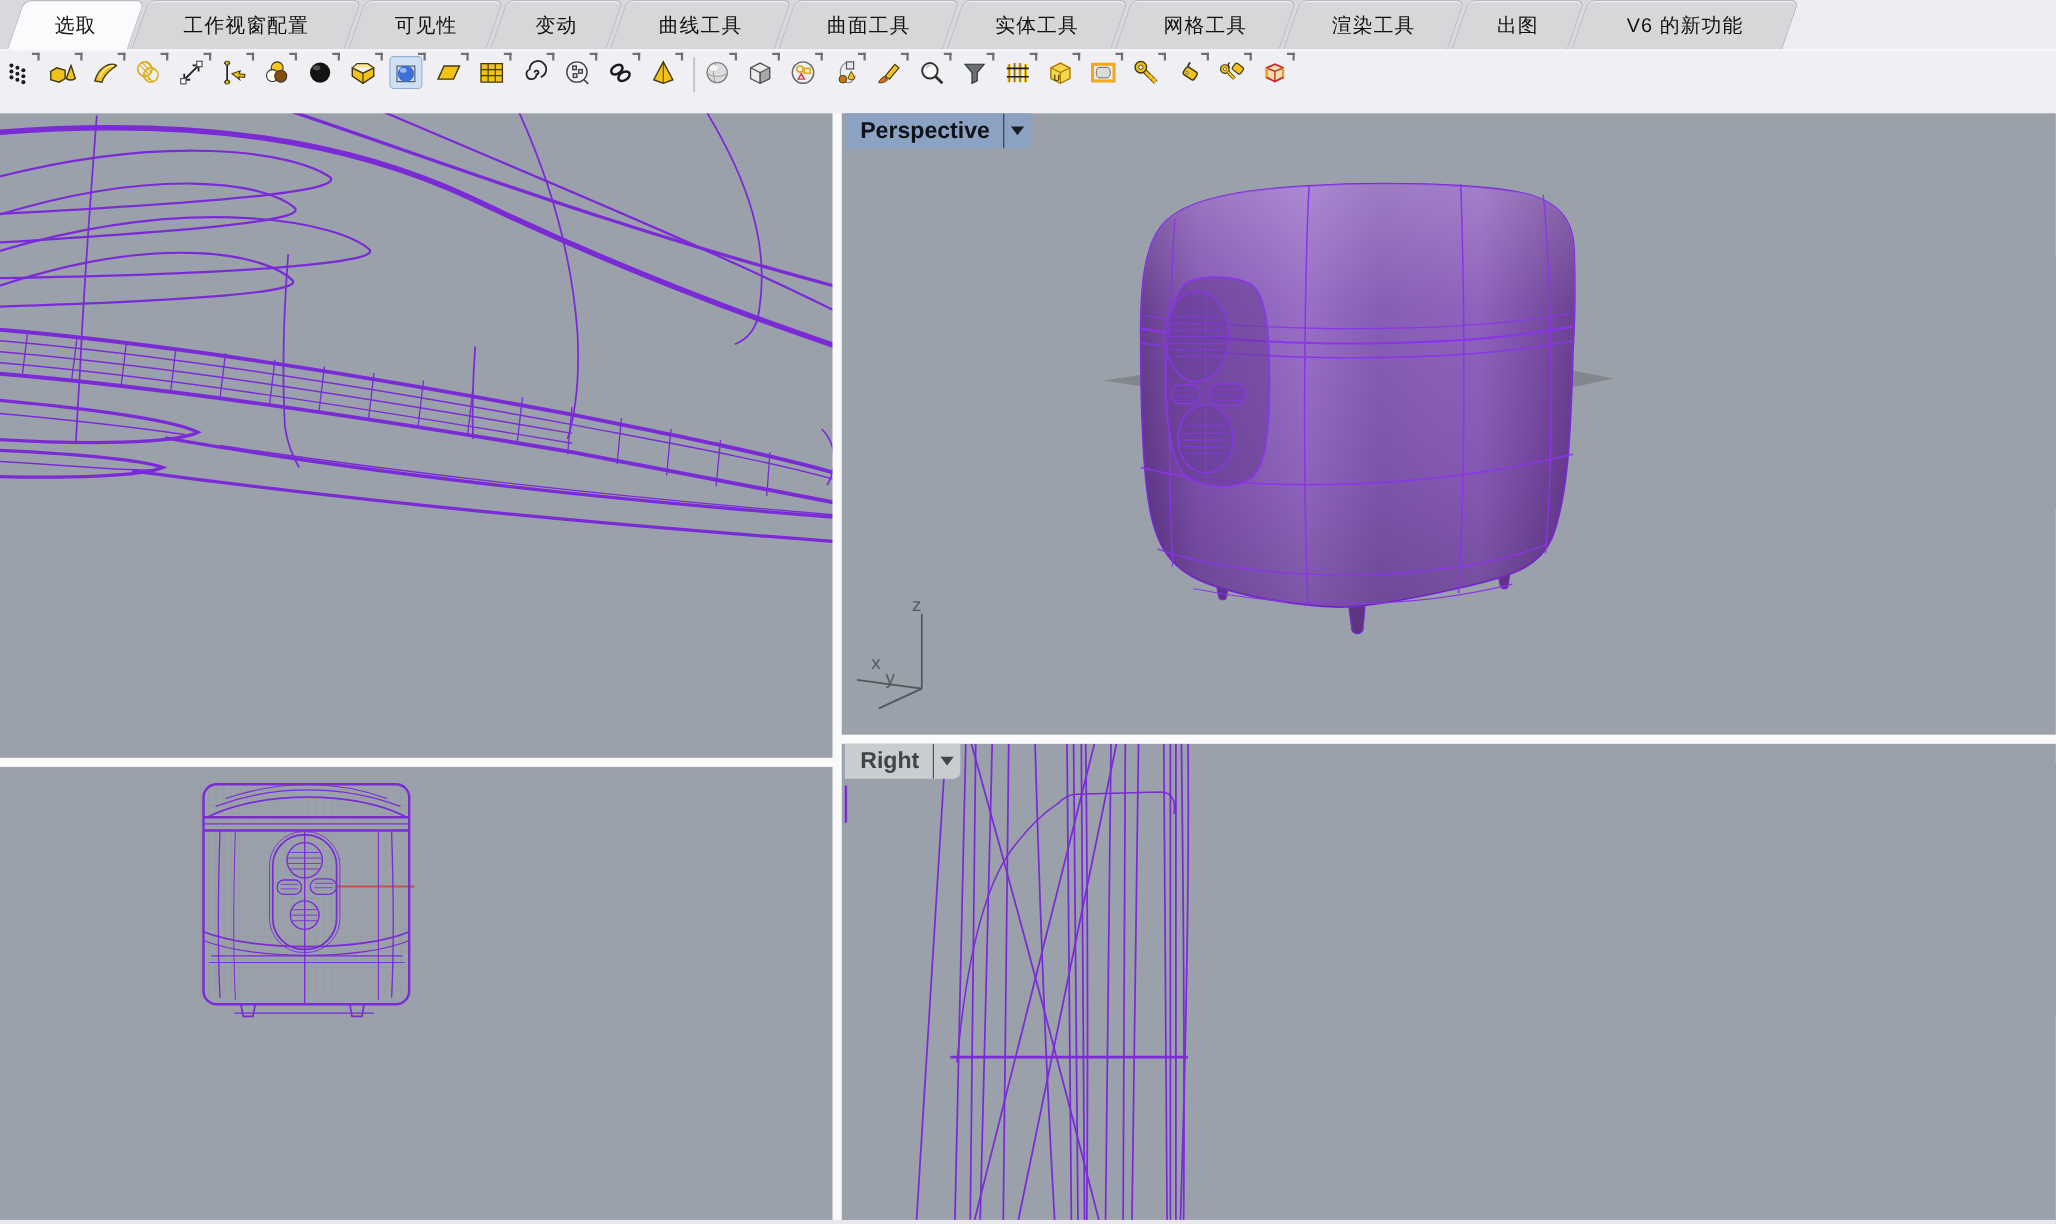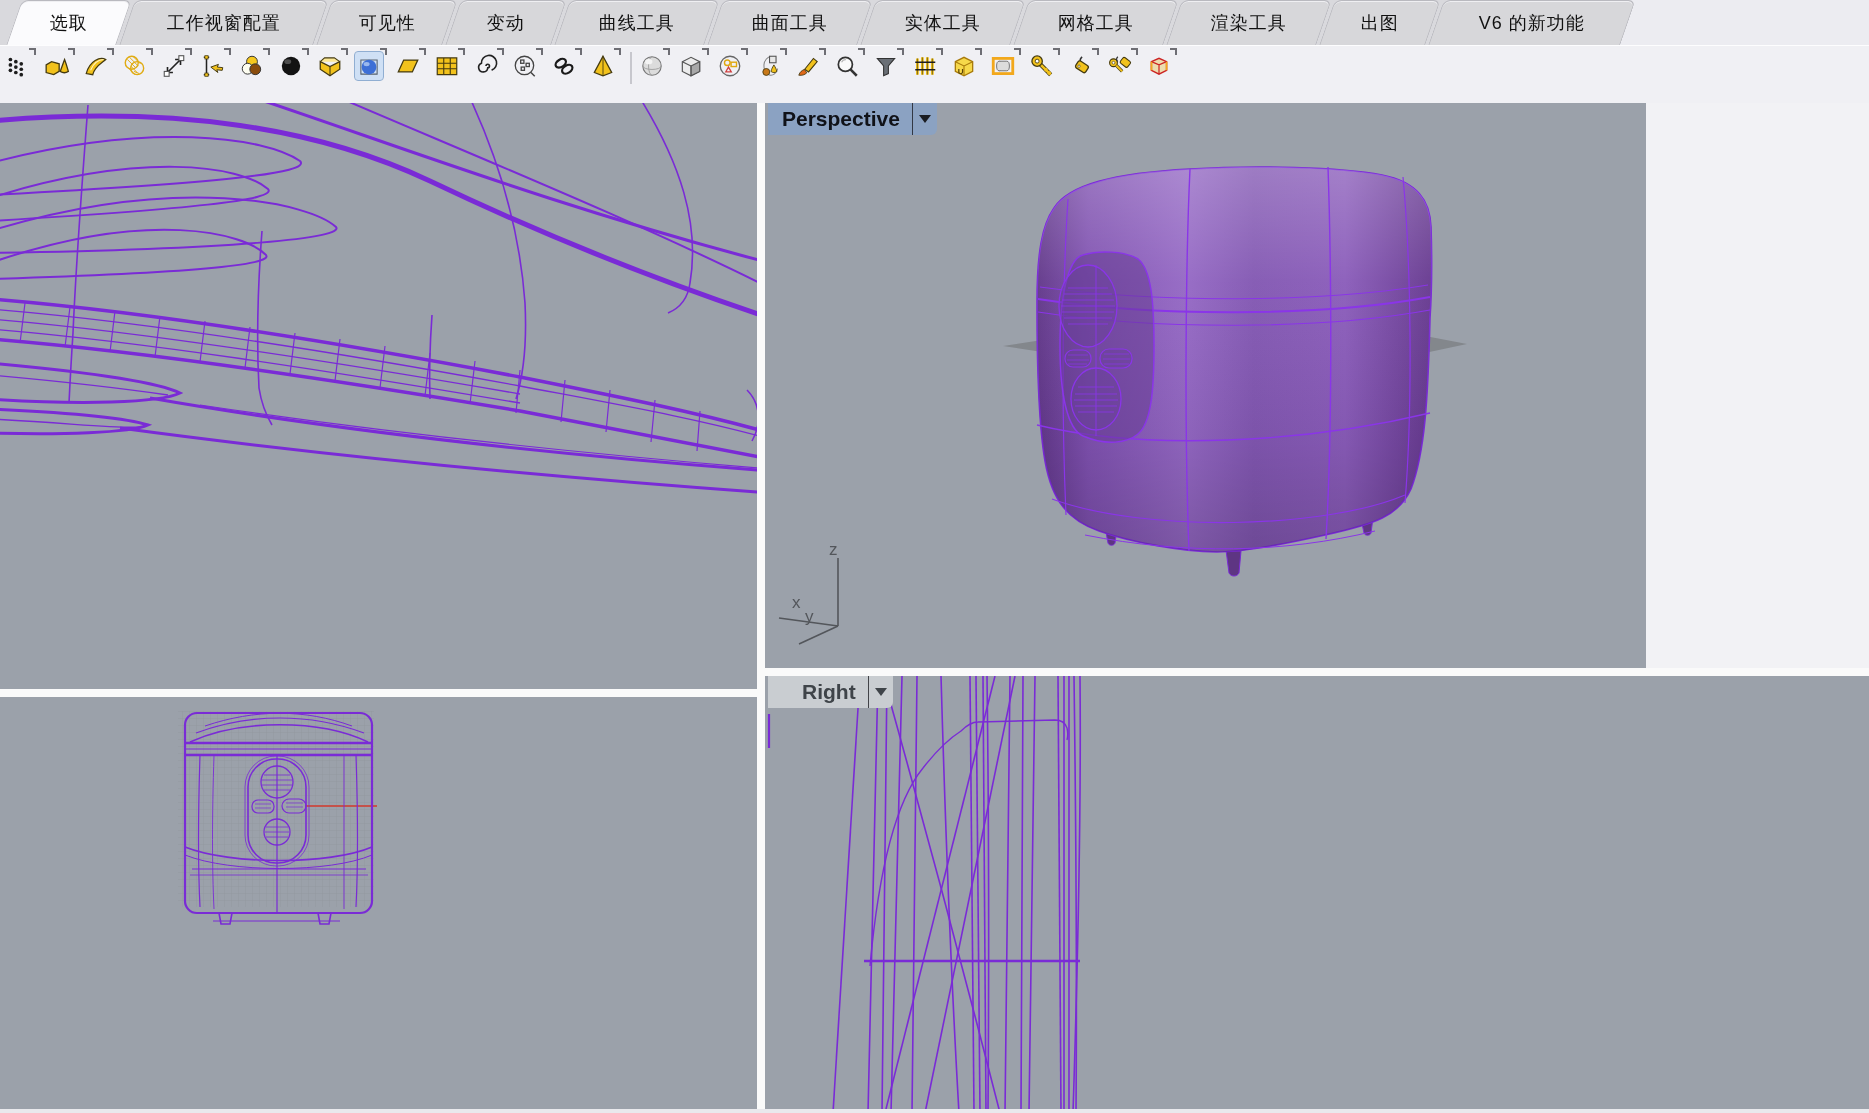--- a/index.html
+++ b/index.html
@@ -57,21 +57,21 @@
     font-weight:bold;font-size:21px;
     border-radius:0 0 6px 0;overflow:hidden;cursor:default;
   }
   .vp-label .lbl-text{display:flex;align-items:center;padding:0 12px 0 14px;}
   .vp-label .lbl-arrow{
     display:flex;align-items:center;justify-content:center;width:24px;
     border-left:1px solid rgba(20,20,25,0.75);
   }
   .tri-down{width:0;height:0;border-left:6px solid transparent;border-right:6px solid transparent;border-top:8px solid #1b1d22;}
   .vp-label.active-label{background:var(--active-label-bg,#8ba2c2);color:#101218;}
-  .vp-label.inactive-label{background:var(--inactive-label-bg,#c9cdd1);color:#3f4449;padding-left:20px;}
+  .vp-label.inactive-label{background:var(--inactive-label-bg,#c9cdd1);color:#3f4449;}
   .vp-label.inactive-label .tri-down{border-top-color:#3f4449;}
   .divider{position:absolute;background:#fafafa;z-index:3;}
   .bottom-strip{position:absolute;left:0;top:1109px;width:1869px;height:4px;background:#e9e9ed;z-index:6;}
 </style>
 </head>
 <body>
 
 <div class="tabbar" id="tabbar">
     <div style="width: 14px;"></div>
     <div class="tab active" style="width: 108px;">
@@ -366,21 +366,21 @@
       <path d="M-10,272 C80,280 140,288 168,292" stroke-width="1.3"></path>
       <path d="M-10,316 C70,320 120,326 140,324" stroke-width="1.3"></path>
       <path d="M150,295 C350,330 560,352 770,368" stroke-width="3"></path>
       <path d="M120,325 C320,352 520,372 770,390" stroke-width="3"></path>
       <path d="M200,302 C400,332 600,352 770,366" stroke-width="1.2"></path>
       <path d="M747,287 C760,300 762,320 752,338" stroke-width="1.5"></path>
     </g>
   </svg>
 </div>
 
-<div class="vp" style="left:765px;top:103px;width:881px;height:565px;text-align:center;">
+<div class="vp" style="left:765px;top:103px;width:1104px;height:565px;text-align:center;">
   <div class="vp-label active-label">
     <span class="lbl-text">Perspective</span>
     <span class="lbl-arrow">
         <span class="tri-down"></span>
       </span>
   </div>
   <svg class="scene" width="1104" height="565" viewBox="0 0 1104 565">
     <defs>
       <linearGradient id="pg" x1="0" y1="0" x2="1" y2="0">
         <stop offset="0" stop-color="#613789"></stop>

